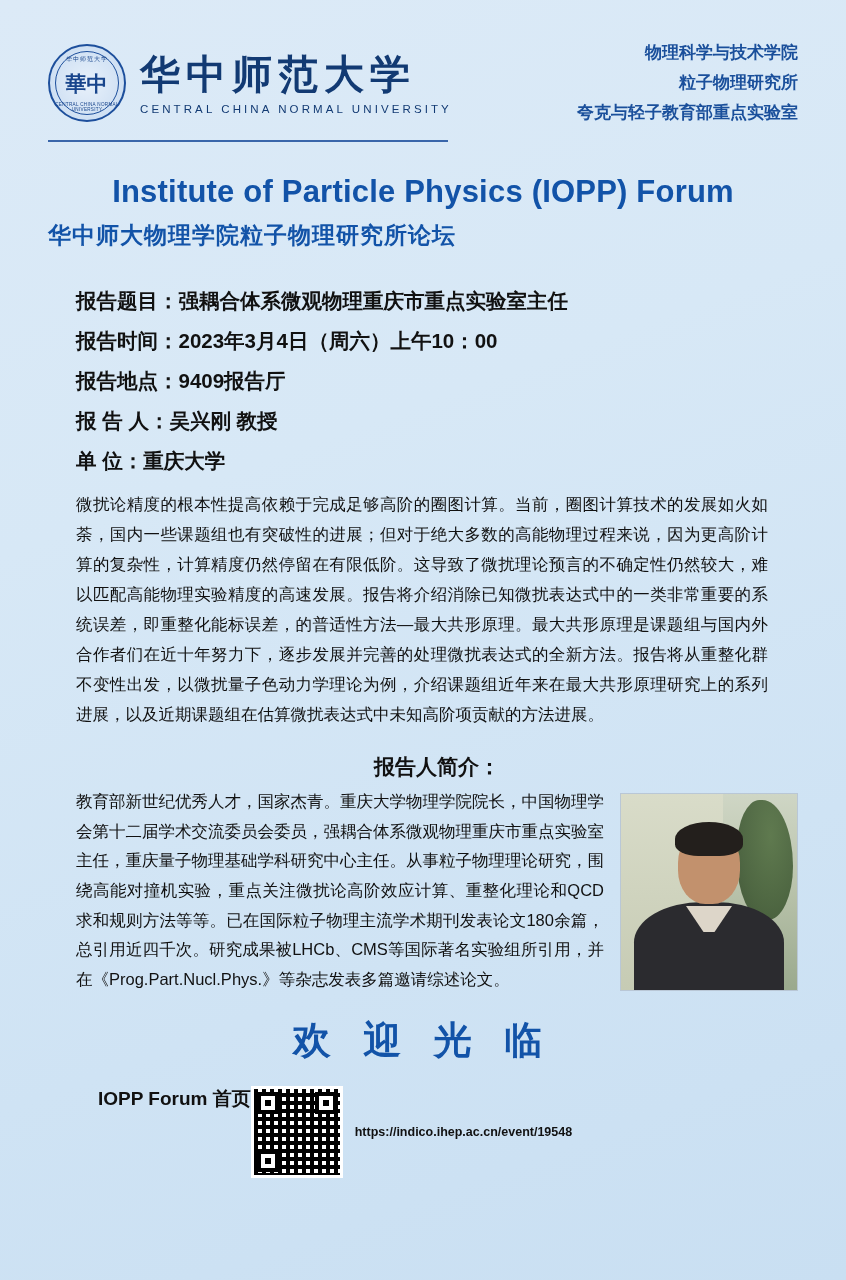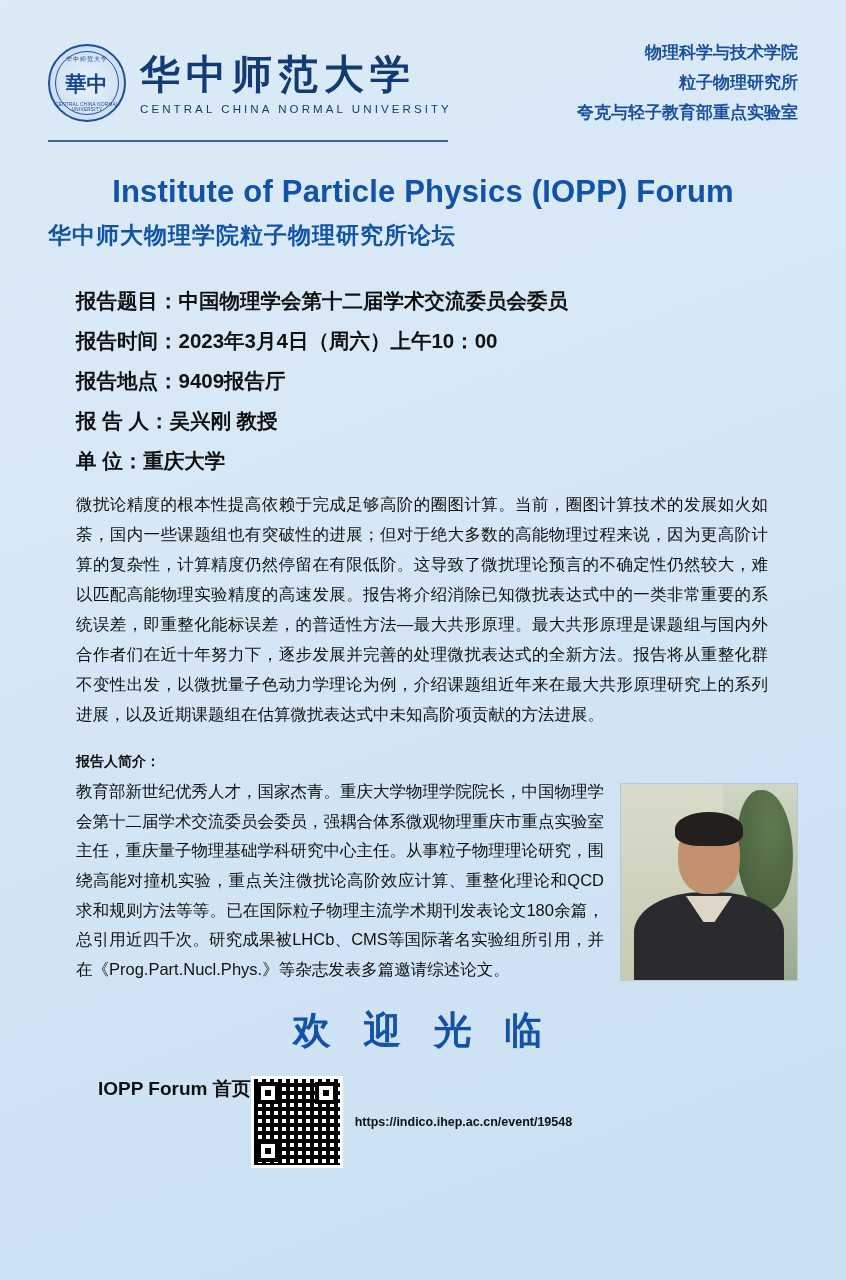--- a/index.html
+++ b/index.html
@@ -167,25 +167,26 @@
     margin-top: 8px;
     padding: 0 30px 0 28px;
     font-size: 16.5px;
     line-height: 1.82;
     text-align: justify;
     color: #111;
   }
 
   
   .bio-head {
-    font-size: 14px;
+    font-size: 21px;
     font-weight: bold;
     color: #111;
     margin-top: 24px;
     padding-left: 28px;
+    text-align: center;
   }
   .bio-wrap {
     margin-top: 6px;
     padding-left: 28px;
     display: flex;
     gap: 16px;
     align-items: flex-start;
   }
   .bio-text {
     flex: 1 1 auto;
@@ -350,21 +351,21 @@
       <div>粒子物理研究所</div>
       <div>夸克与轻子教育部重点实验室</div>
     </div>
   </div>
   <div class="rule"></div>
 
   <div class="title-en">Institute of Particle Physics (IOPP) Forum</div>
   <div class="title-cn">华中师大物理学院粒子物理研究所论坛</div>
 
   <div class="meta">
-    <div class="meta-row">报告题目：中国物理学会第十二届学术交流委员会委员</div>
+    <div class="meta-row">报告题目：强耦合体系微观物理重庆市重点实验室主任</div>
     <div class="meta-row">报告时间：2023年3月4日（周六）上午10：00</div>
     <div class="meta-row">报告地点：9409报告厅</div>
     <div class="meta-row">报 告 人：吴兴刚 教授</div>
     <div class="meta-row">单      位：重庆大学</div>
   </div>
 
   <div class="abstract">微扰论精度的根本性提高依赖于完成足够高阶的圈图计算。当前，圈图计算技术的发展如火如荼，国内一些课题组也有突破性的进展；但对于绝大多数的高能物理过程来说，因为更高阶计算的复杂性，计算精度仍然停留在有限低阶。这导致了微扰理论预言的不确定性仍然较大，难以匹配高能物理实验精度的高速发展。报告将介绍消除已知微扰表达式中的一类非常重要的系统误差，即重整化能标误差，的普适性方法—最大共形原理。最大共形原理是课题组与国内外合作者们在近十年努力下，逐步发展并完善的处理微扰表达式的全新方法。报告将从重整化群不变性出发，以微扰量子色动力学理论为例，介绍课题组近年来在最大共形原理研究上的系列进展，以及近期课题组在估算微扰表达式中未知高阶项贡献的方法进展。</div>
 
   <div class="bio-head">报告人简介：</div>
   <div class="bio-wrap">

